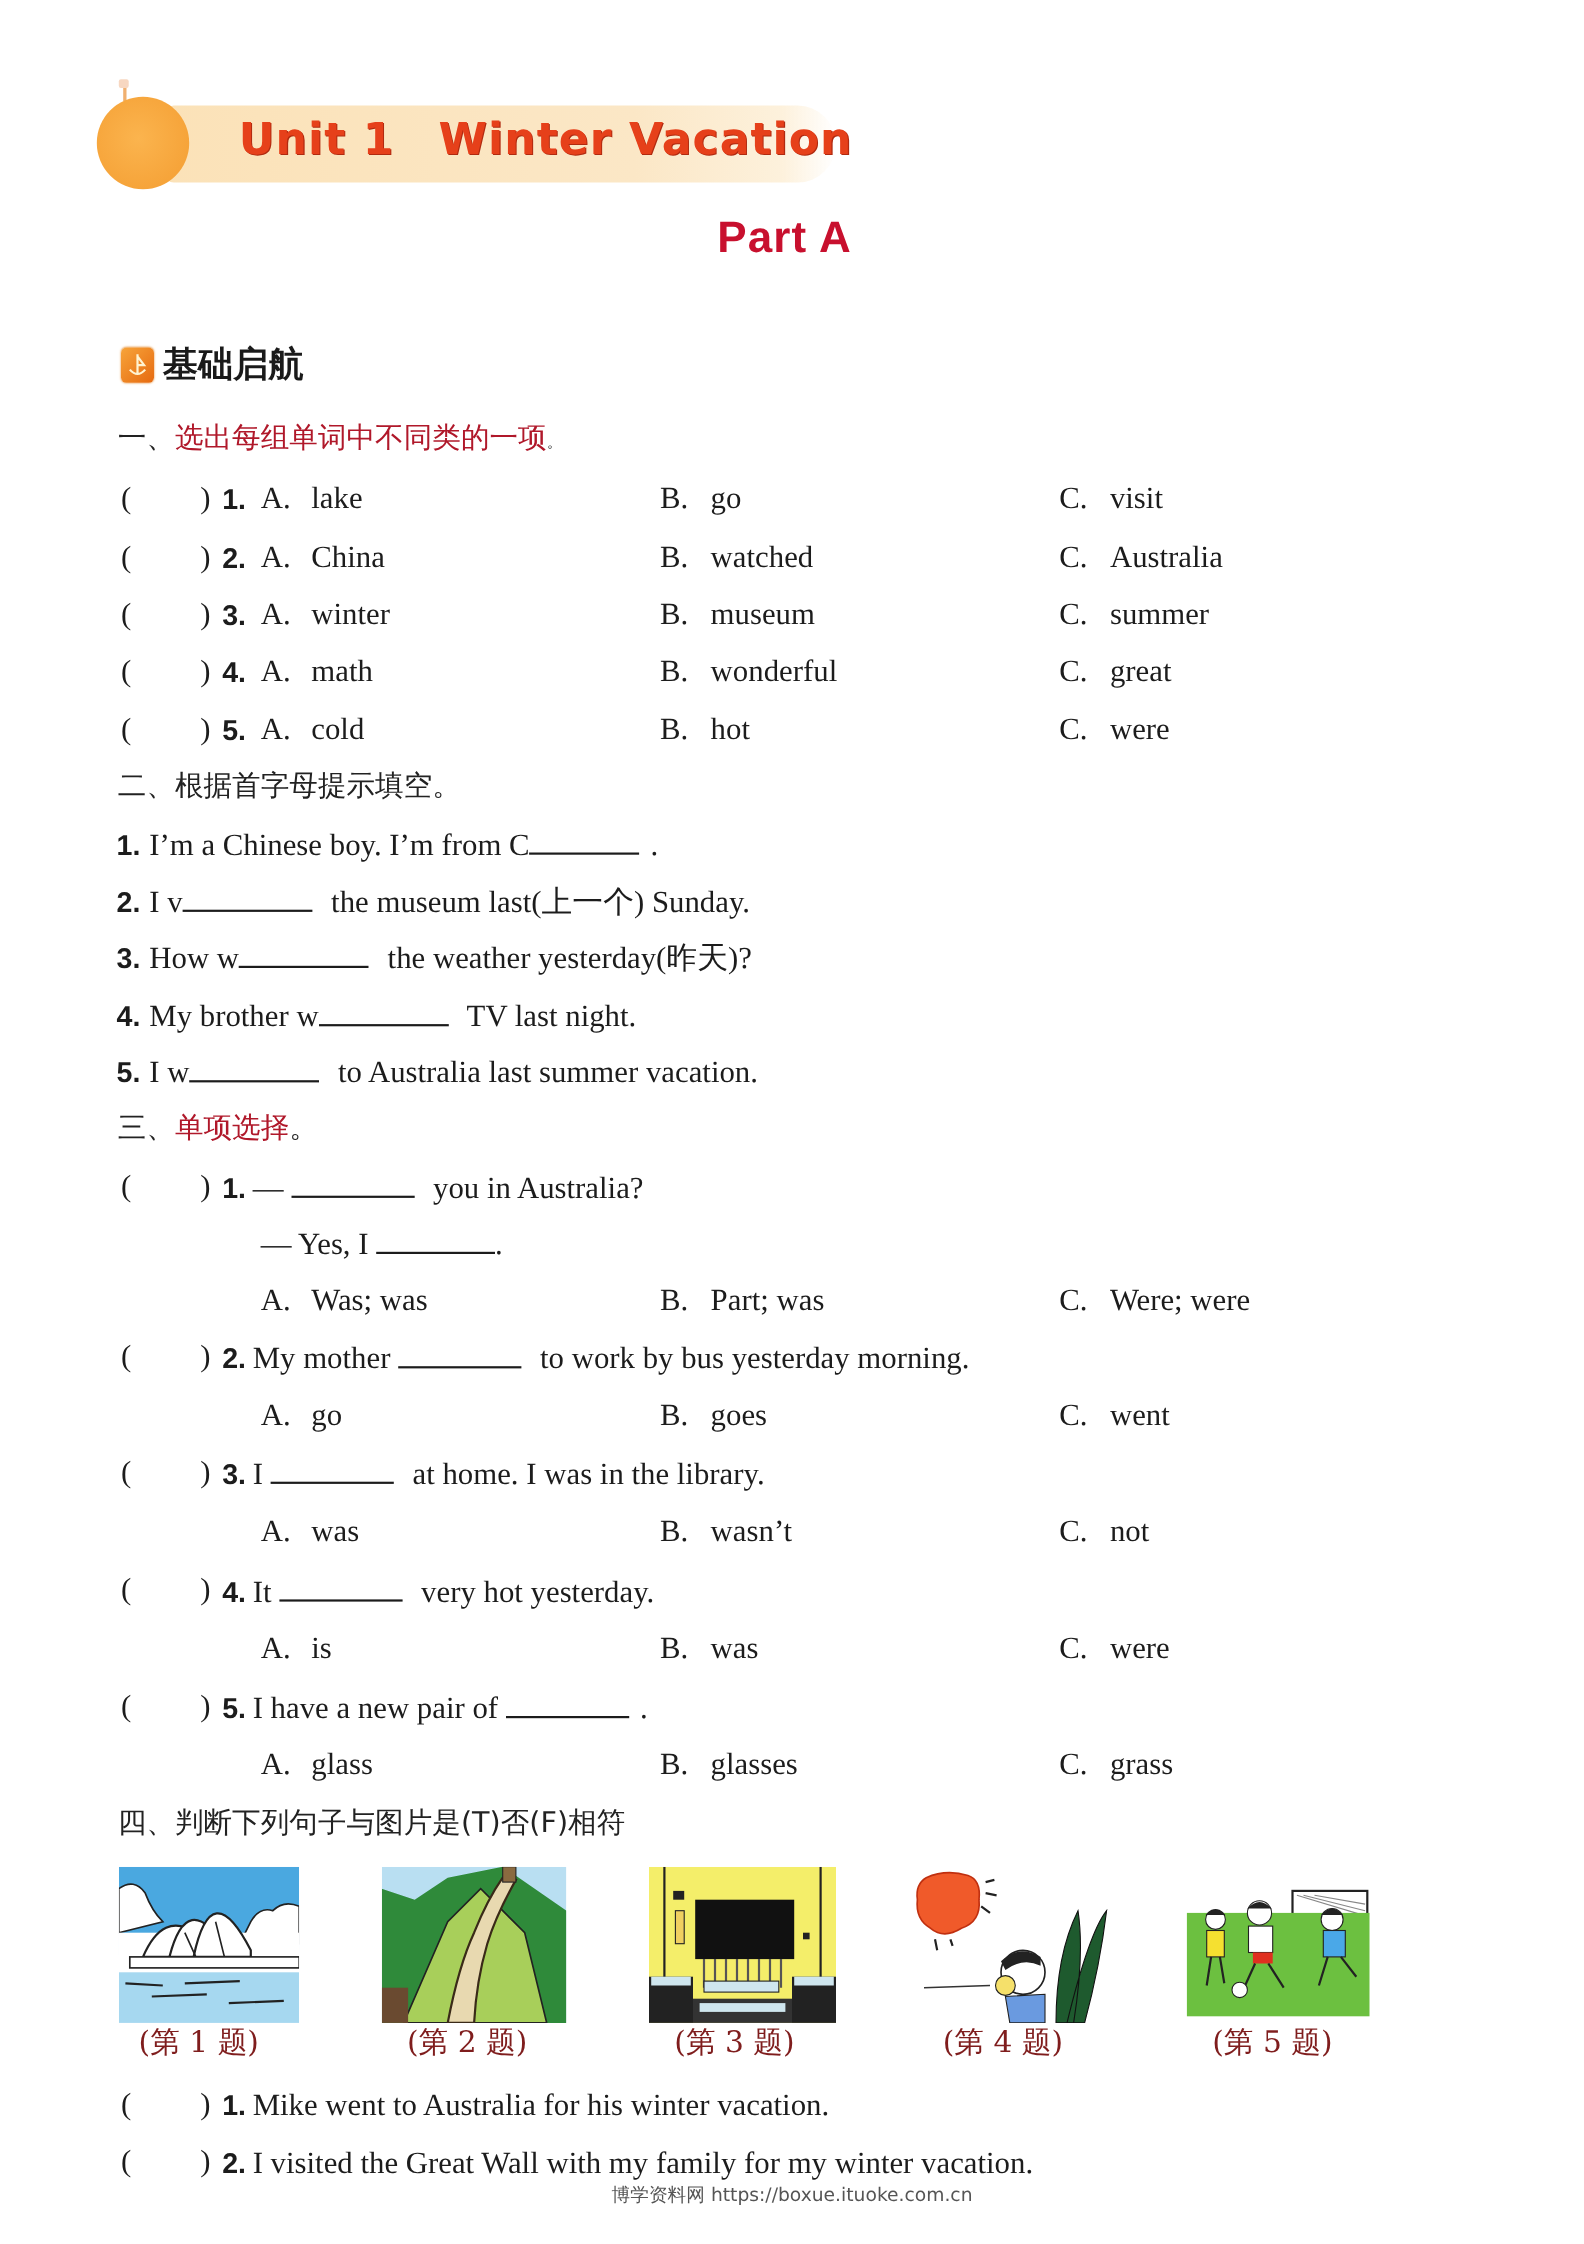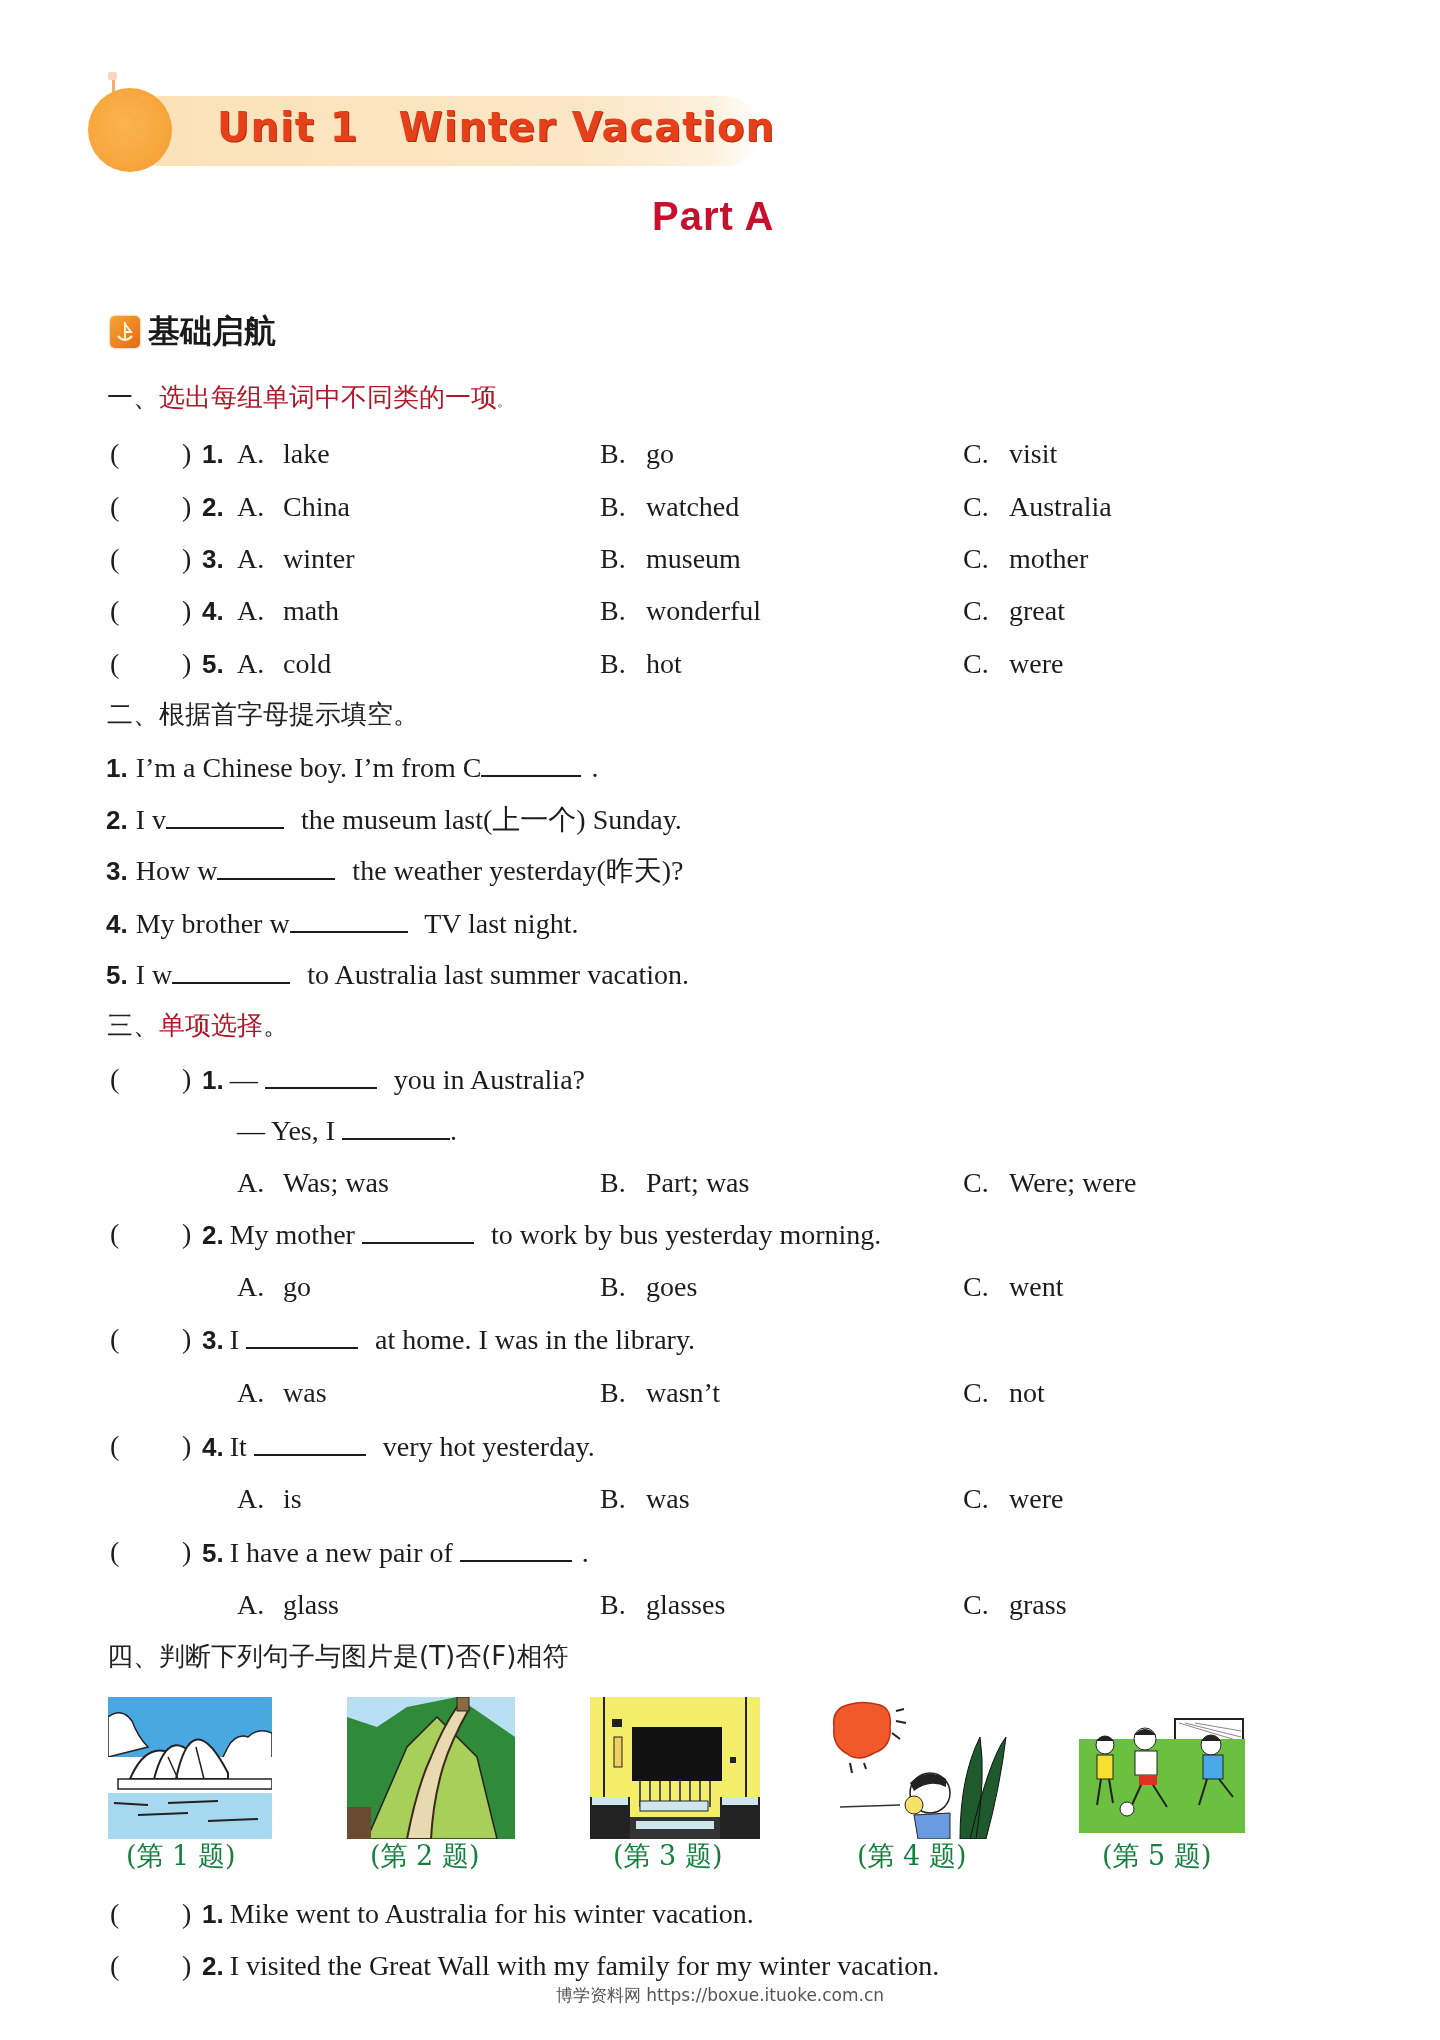--- a/index.html
+++ b/index.html
@@ -50,21 +50,21 @@
   .paren-r { position:absolute; left:182px; }
   .num { position:absolute; font-family:"Liberation Sans",sans-serif; font-weight:bold; font-size:26px; }
   .colA { position:absolute; left:237px; }
   .colB { position:absolute; left:600px; }
   .colC { position:absolute; left:963px; }
   .opt-letter { display:inline-block; width:46px; }
   .blank { display:inline-block; border-bottom:2px solid #1c1c1c; height:28px; vertical-align:baseline; }
   .fill-num { font-family:"Liberation Sans",sans-serif; font-weight:bold; font-size:26px; }
   
   .pic { position:absolute; top:1697px; height:142px; overflow:hidden; }
-  .caption { position:absolute; top:1838px; font-family:"DejaVu Serif",serif; font-size:27px; color:#15803d; }
+  .caption { position:absolute; top:1838px; font-family:"DejaVu Serif",serif; font-size:27px; color:#7f1d1d; }
   .footer {
     position:absolute; left:0; width:1440px; top:1984px; text-align:center;
     font-family:"DejaVu Sans",sans-serif; font-size:17px; color:#555;
   }
 </style>
 </head>
 <body>
 
 <div class="banner"></div>
 <div class="banner-stem"></div>
@@ -98,21 +98,21 @@
       <span class="colA"><span class="opt-letter">A.</span><span>China</span></span>
       <span class="colB"><span class="opt-letter">B.</span><span>watched</span></span>
       <span class="colC"><span class="opt-letter">C.</span><span>Australia</span></span>
     </div>
     <div class="line" style="top: 539px; width: 1440px;">
       <span class="paren-l">(</span>
       <span class="paren-r">)</span>
       <span class="num" style="left: 202px;">3.</span>
       <span class="colA"><span class="opt-letter">A.</span><span>winter</span></span>
       <span class="colB"><span class="opt-letter">B.</span><span>museum</span></span>
-      <span class="colC"><span class="opt-letter">C.</span><span>mother</span></span>
+      <span class="colC"><span class="opt-letter">C.</span><span>summer</span></span>
     </div>
     <div class="line" style="top: 591px; width: 1440px;">
       <span class="paren-l">(</span>
       <span class="paren-r">)</span>
       <span class="num" style="left: 202px;">4.</span>
       <span class="colA"><span class="opt-letter">A.</span><span>math</span></span>
       <span class="colB"><span class="opt-letter">B.</span><span>wonderful</span></span>
       <span class="colC"><span class="opt-letter">C.</span><span>great</span></span>
     </div>
     <div class="line" style="top: 644px; width: 1440px;">

